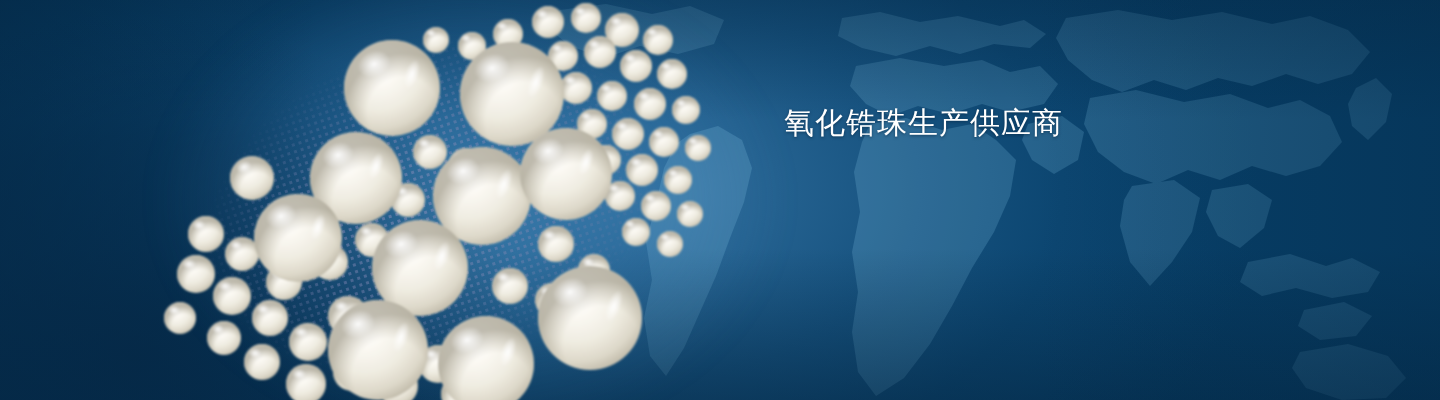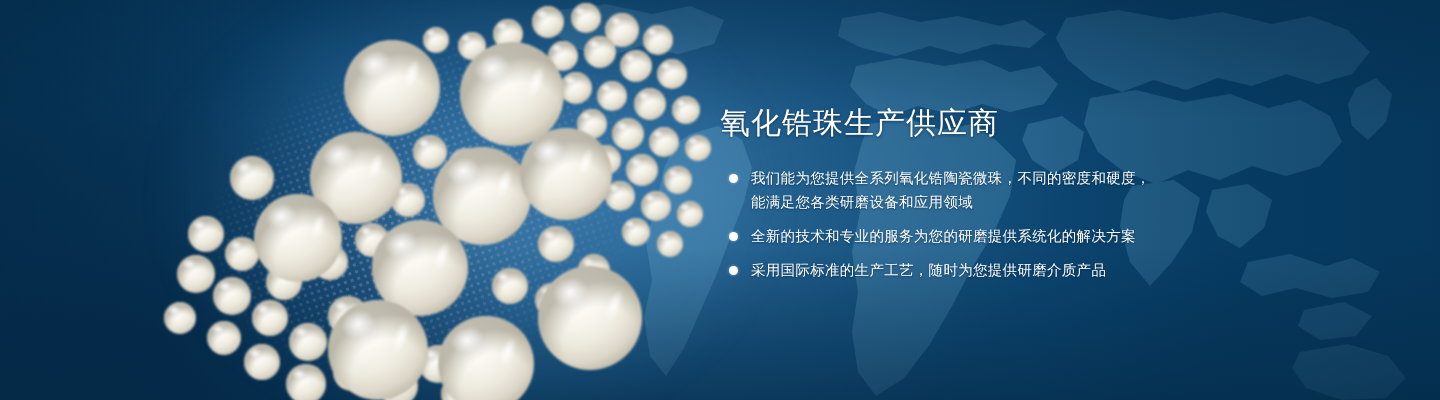--- a/index.html
+++ b/index.html
@@ -84,21 +84,21 @@
   .beads {
     position: absolute;
     left: 0; top: 0;
     width: 760px; height: 400px;
   }
   .beads svg { display: block; width: 100%; height: 100%; overflow: visible; }
 
   
   .copy {
     position: absolute;
-    left: 720px;
+    left: 784px;
     top: 104px;
     width: 600px;
   }
   .headline {
     margin: 0;
     font-size: 30px;
     font-weight: 400;
     line-height: 1.25;
     color: #ffffff;
     letter-spacing: 1px;
@@ -423,34 +423,15 @@
           <circle cx="252" cy="178" r="22" fill="url(#rim)"></circle>
           <ellipse cx="244" cy="167" rx="8" ry="6" fill="url(#spec)" transform="rotate(-22 244 167)"></ellipse>
         </g>
       </g>
     </svg>
   </div>
 
   <div class="copy">
     <h1 class="headline">氧化锆珠生产供应商</h1>
 
-    <ul class="bullets">
-
-      <li class="bullet">
-        <span class="dot"></span>
-        <span class="bullet-line">我们能为您提供全系列氧化锆陶瓷微珠，不同的密度和硬度，</span>
-        <span class="bullet-line">能满足您各类研磨设备和应用领域</span>
-      </li>
-
-      <li class="bullet">
-        <span class="dot"></span>
-        <span class="bullet-line">全新的技术和专业的服务为您的研磨提供系统化的解决方案</span>
-      </li>
-
-      <li class="bullet">
-        <span class="dot"></span>
-        <span class="bullet-line">采用国际标准的生产工艺，随时为您提供研磨介质产品</span>
-      </li>
-
-    </ul>
   </div>
 
 </div>
 
 </body></html>

